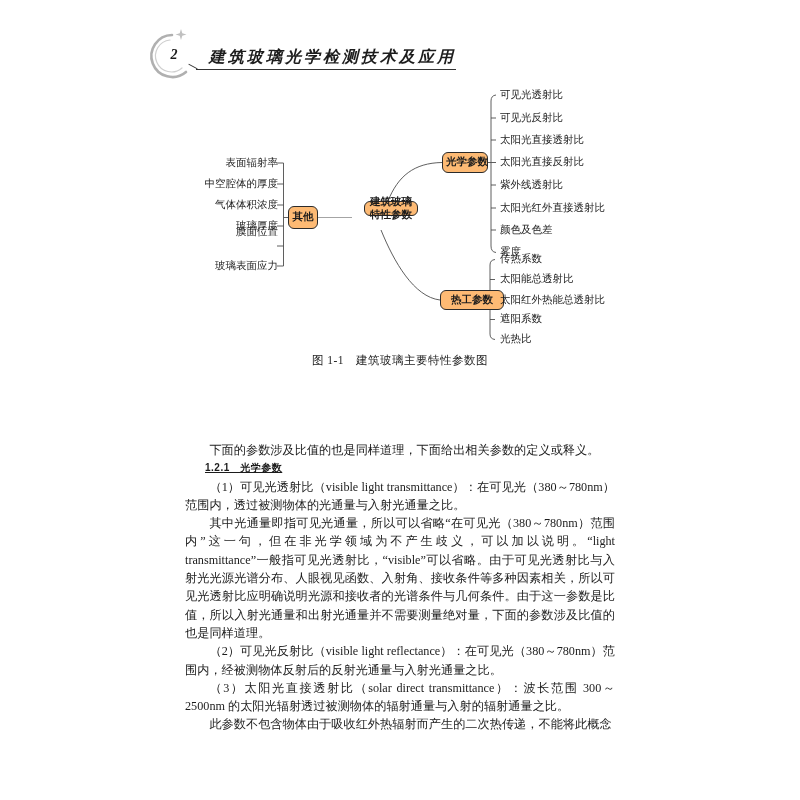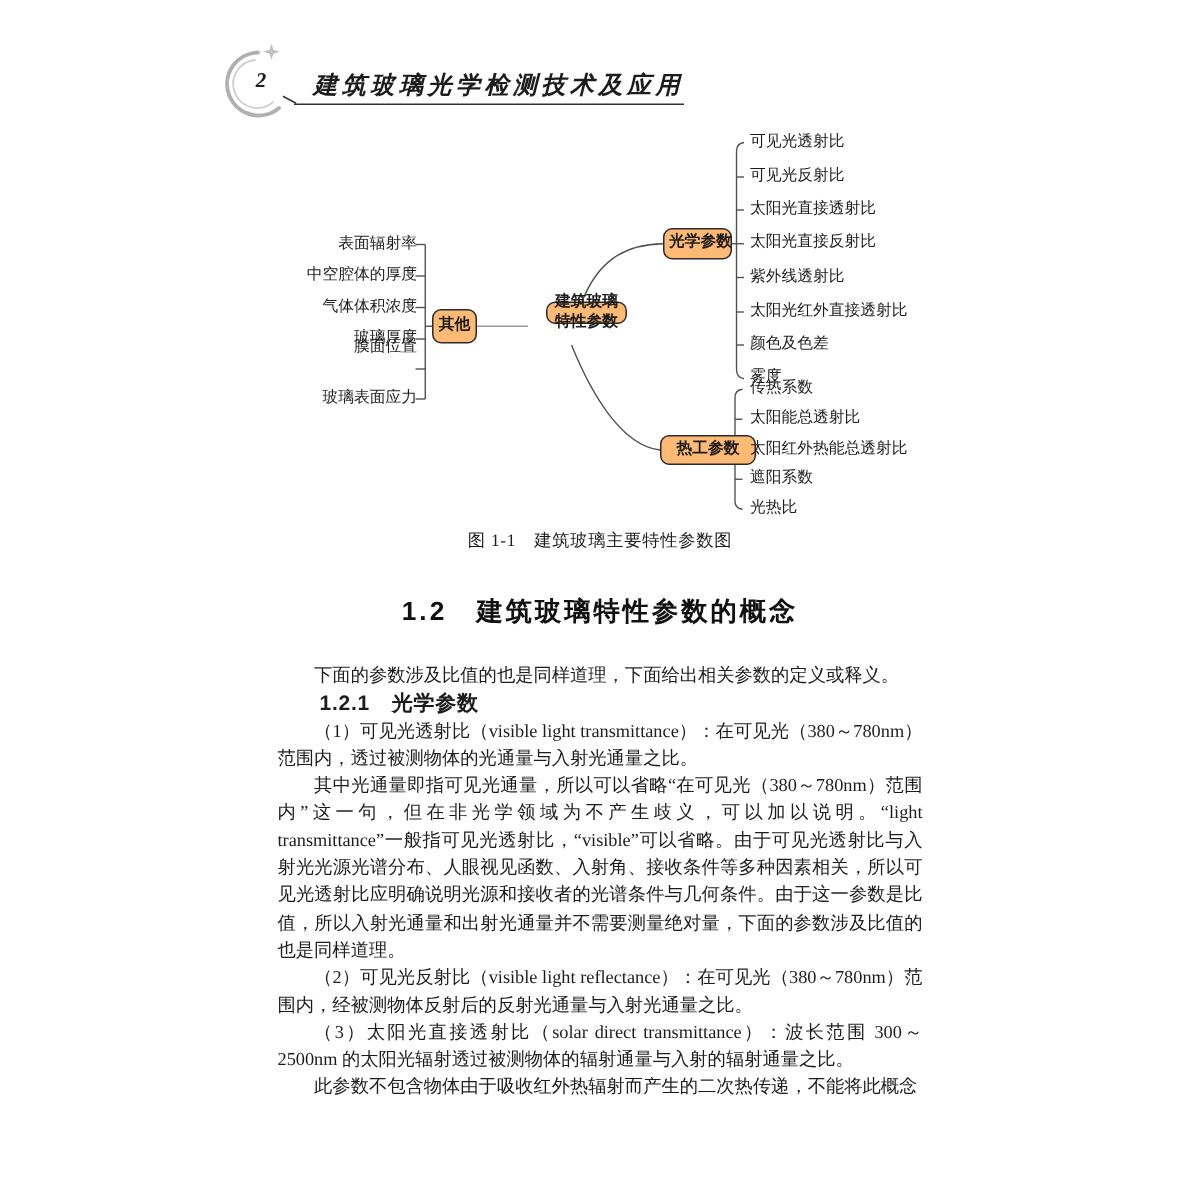--- a/index.html
+++ b/index.html
@@ -48,21 +48,21 @@
     font-family:"Liberation Sans","DejaVu Sans",sans-serif;
     font-size:17.5px; font-weight:bold; letter-spacing:2px; color:#111;
   }
   .body-text {
     position:absolute; left:185px; top:441px; width:430px;
     font-size:12.2px; line-height:18.3px; text-align:justify;
   }
   .body-text p { margin:0; text-indent:2em; }
   .subsec {
     font-family:"Liberation Sans","DejaVu Sans",sans-serif;
-    font-size:14px; font-weight:bold; text-indent:0; letter-spacing:0.5px;
+    font-size:10px; font-weight:bold; text-indent:0; letter-spacing:0.5px;text-decoration:underline;
   }
 </style>
 </head>
 <body>
 
 <div class="page">
 
   <svg class="hdr-logo" width="55" height="58" viewBox="0 0 55 58">
     <path d="M 30 9 A 21 21 0 1 0 44 46" fill="none" stroke="#b0b0b0" stroke-width="2.6" stroke-linecap="round"></path>
     <path d="M 28 14 A 16 16 0 1 0 40 42" fill="none" stroke="#cfcfcf" stroke-width="1.2" stroke-linecap="round"></path>
@@ -137,21 +137,20 @@
   <div class="d-item r-item" style="top:245px">雾度</div>
 
   <div class="d-item r-item" style="top:252px">传热系数</div>
   <div class="d-item r-item" style="top:272px">太阳能总透射比</div>
   <div class="d-item r-item" style="top:293px">太阳红外热能总透射比</div>
   <div class="d-item r-item" style="top:312px">遮阳系数</div>
   <div class="d-item r-item" style="top:332px">光热比</div>
 
   <div class="fig-caption">图 1-1　建筑玻璃主要特性参数图</div>
 
-  <div class="sec-heading">1.2　建筑玻璃特性参数的概念</div>
 
   <div class="body-text">
     <p>下面的参数涉及比值的也是同样道理，下面给出相关参数的定义或释义。</p>
     <p class="subsec">1.2.1　光学参数</p>
     <p>（1）可见光透射比（visible light transmittance）：在可见光（380～780nm）范围内，透过被测物体的光通量与入射光通量之比。</p>
     <p>其中光通量即指可见光通量，所以可以省略“在可见光（380～780nm）范围内”这一句，但在非光学领域为不产生歧义，可以加以说明。“light transmittance”一般指可见光透射比，“visible”可以省略。由于可见光透射比与入射光光源光谱分布、人眼视见函数、入射角、接收条件等多种因素相关，所以可见光透射比应明确说明光源和接收者的光谱条件与几何条件。由于这一参数是比值，所以入射光通量和出射光通量并不需要测量绝对量，下面的参数涉及比值的也是同样道理。</p>
     <p>（2）可见光反射比（visible light reflectance）：在可见光（380～780nm）范围内，经被测物体反射后的反射光通量与入射光通量之比。</p>
     <p>（3）太阳光直接透射比（solar direct transmittance）：波长范围 300～2500nm 的太阳光辐射透过被测物体的辐射通量与入射的辐射通量之比。</p>
     <p>此参数不包含物体由于吸收红外热辐射而产生的二次热传递，不能将此概念</p>
   </div>

